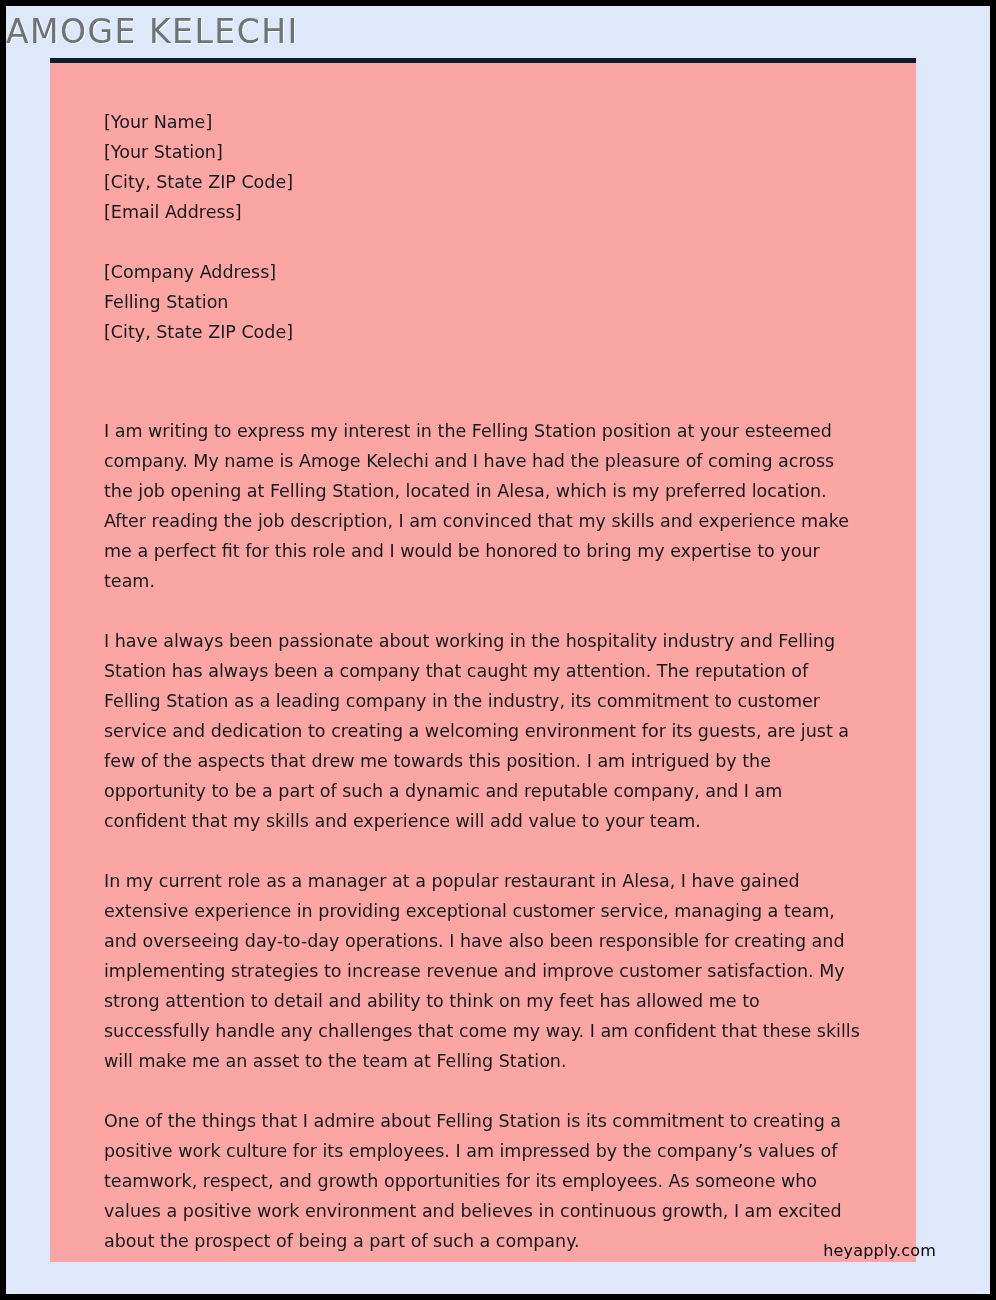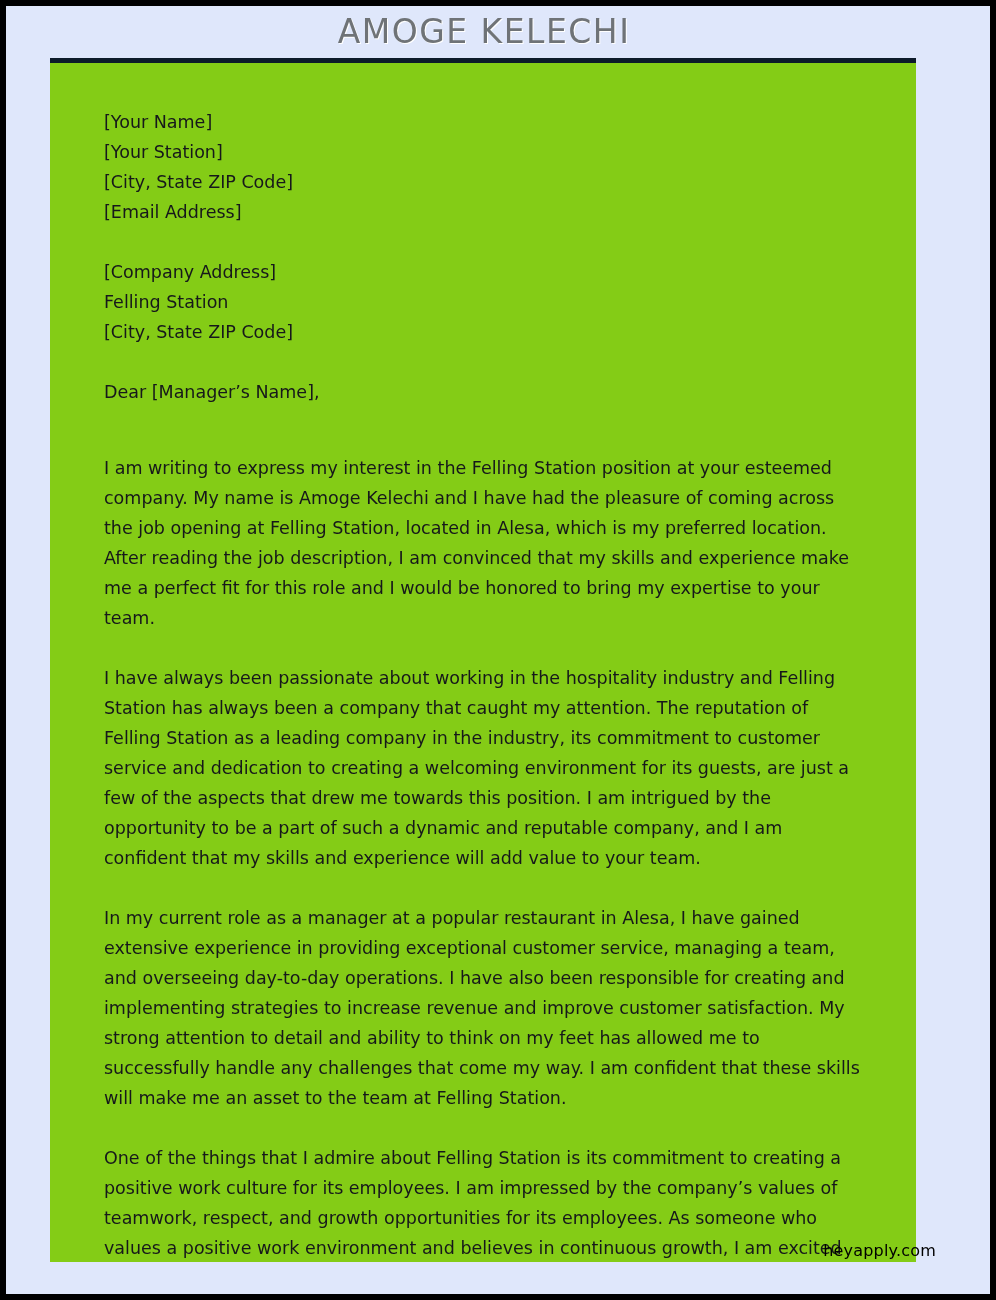--- a/index.html
+++ b/index.html
@@ -23,58 +23,58 @@
     overflow: hidden;
   }
   .header {
     position: absolute;
     top: 0;
     left: 0;
     right: 0;
     height: 50px;
     display: flex;
     align-items: center;
-    justify-content: center;
+    justify-content: flex-start;
     padding-right: 28px;
     box-sizing: border-box;
   }
   .header-name {
     font-family: "DejaVu Sans", sans-serif;
     font-size: 33px;
     letter-spacing: 1.5px;
     color: #6f7377;
     font-weight: 400;
     text-shadow: 1px 1px 0 #ffffff;
   }
   .letter {
     position: absolute;
     top: 52px;
     left: 44px;
     width: 866px;
     height: 1204px;
-    background: #84cc16;
+    background: #fca5a5;
     border-top: 5px solid #0d1b2a;
     box-sizing: border-box;
     padding: 44px 50px 8px 54px;
     overflow: hidden;
   }
   .letter-body {
     font-family: "DejaVu Sans", sans-serif;
     font-size: 17.5px;
     line-height: 30px;
     color: #16181b;
   }
   .line {
     white-space: pre-wrap;
   }
   .blank {
     height: 30px;
   }
   .para {
-    margin: 16px 0 30px 0;
+    margin: 9px 0 30px 0;
     text-align: left;
   }
   .para:last-child {
     margin-bottom: 0;
   }
   .watermark {
     position: absolute;
     right: 54px;
     bottom: 34px;
     font-family: "DejaVu Sans", sans-serif;
@@ -105,21 +105,20 @@
       <div class="blank"></div>
 
       <div class="block">
         <div class="line">[Company Address]</div>
         <div class="line">Felling Station</div>
         <div class="line">[City, State ZIP Code]</div>
       </div>
 
       <div class="blank"></div>
 
-      <div class="line">Dear [Manager’s Name],</div>
 
       <div class="blank"></div>
 
       <p class="para">I am writing to express my interest in the Felling Station position at your esteemed company. My name is Amoge Kelechi and I have had the pleasure of coming across the job opening at Felling Station, located in Alesa, which is my preferred location. After reading the job description, I am convinced that my skills and experience make me a perfect fit for this role and I would be honored to bring my expertise to your team.</p>
       <p class="para">I have always been passionate about working in the hospitality industry and Felling Station has always been a company that caught my attention. The reputation of Felling Station as a leading company in the industry, its commitment to customer service and dedication to creating a welcoming environment for its guests, are just a few of the aspects that drew me towards this position. I am intrigued by the opportunity to be a part of such a dynamic and reputable company, and I am confident that my skills and experience will add value to your team.</p>
       <p class="para">In my current role as a manager at a popular restaurant in Alesa, I have gained extensive experience in providing exceptional customer service, managing a team, and overseeing day-to-day operations. I have also been responsible for creating and implementing strategies to increase revenue and improve customer satisfaction. My strong attention to detail and ability to think on my feet has allowed me to successfully handle any challenges that come my way. I am confident that these skills will make me an asset to the team at Felling Station.</p>
       <p class="para">One of the things that I admire about Felling Station is its commitment to creating a positive work culture for its employees. I am impressed by the company’s values of teamwork, respect, and growth opportunities for its employees. As someone who values a positive work environment and believes in continuous growth, I am excited about the prospect of being a part of such a company.</p>
 
     </div>
   </div>

